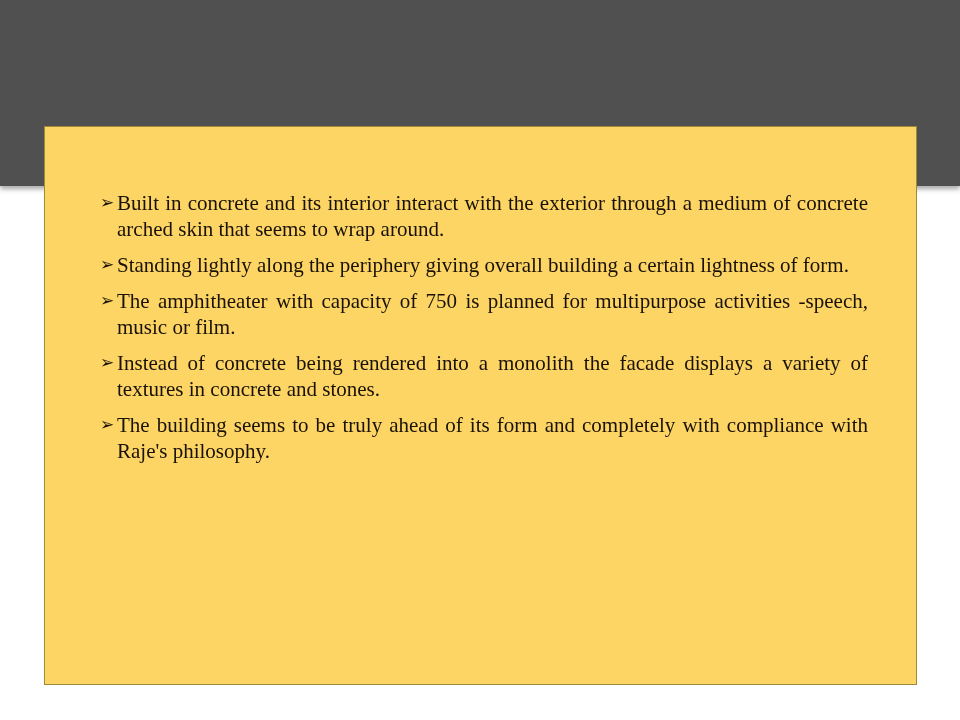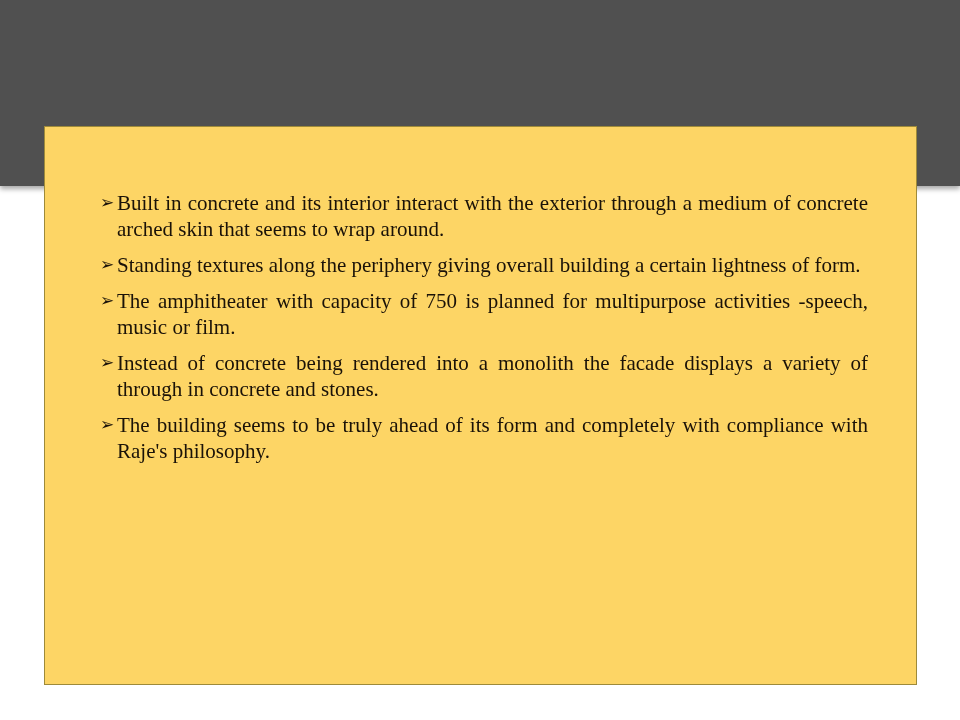--- a/index.html
+++ b/index.html
@@ -70,28 +70,28 @@
   <div class="top-band"></div>
   <div class="content-box"></div>
 
   <ul class="bullet-list">
     <li class="bullet-item">
       <span class="bullet-icon">➢</span>
       <span>Built in concrete and its interior interact with the exterior through a medium of concrete arched skin that seems to wrap around.</span>
     </li>
     <li class="bullet-item">
       <span class="bullet-icon">➢</span>
-      <span>Standing textures along the periphery giving overall building a certain lightness of form.</span>
+      <span>Standing lightly along the periphery giving overall building a certain lightness of form.</span>
     </li>
     <li class="bullet-item">
       <span class="bullet-icon">➢</span>
       <span>The amphitheater with capacity of 750 is planned for multipurpose activities -speech, music or film.</span>
     </li>
     <li class="bullet-item">
       <span class="bullet-icon">➢</span>
-      <span>Instead of concrete being rendered into a monolith the facade displays a variety of through in concrete and stones.</span>
+      <span>Instead of concrete being rendered into a monolith the facade displays a variety of textures in concrete and stones.</span>
     </li>
     <li class="bullet-item">
       <span class="bullet-icon">➢</span>
       <span>The building seems to be truly ahead of its form and completely with compliance with Raje's philosophy.</span>
     </li>
   </ul>
 </div>
 
 </body></html>

